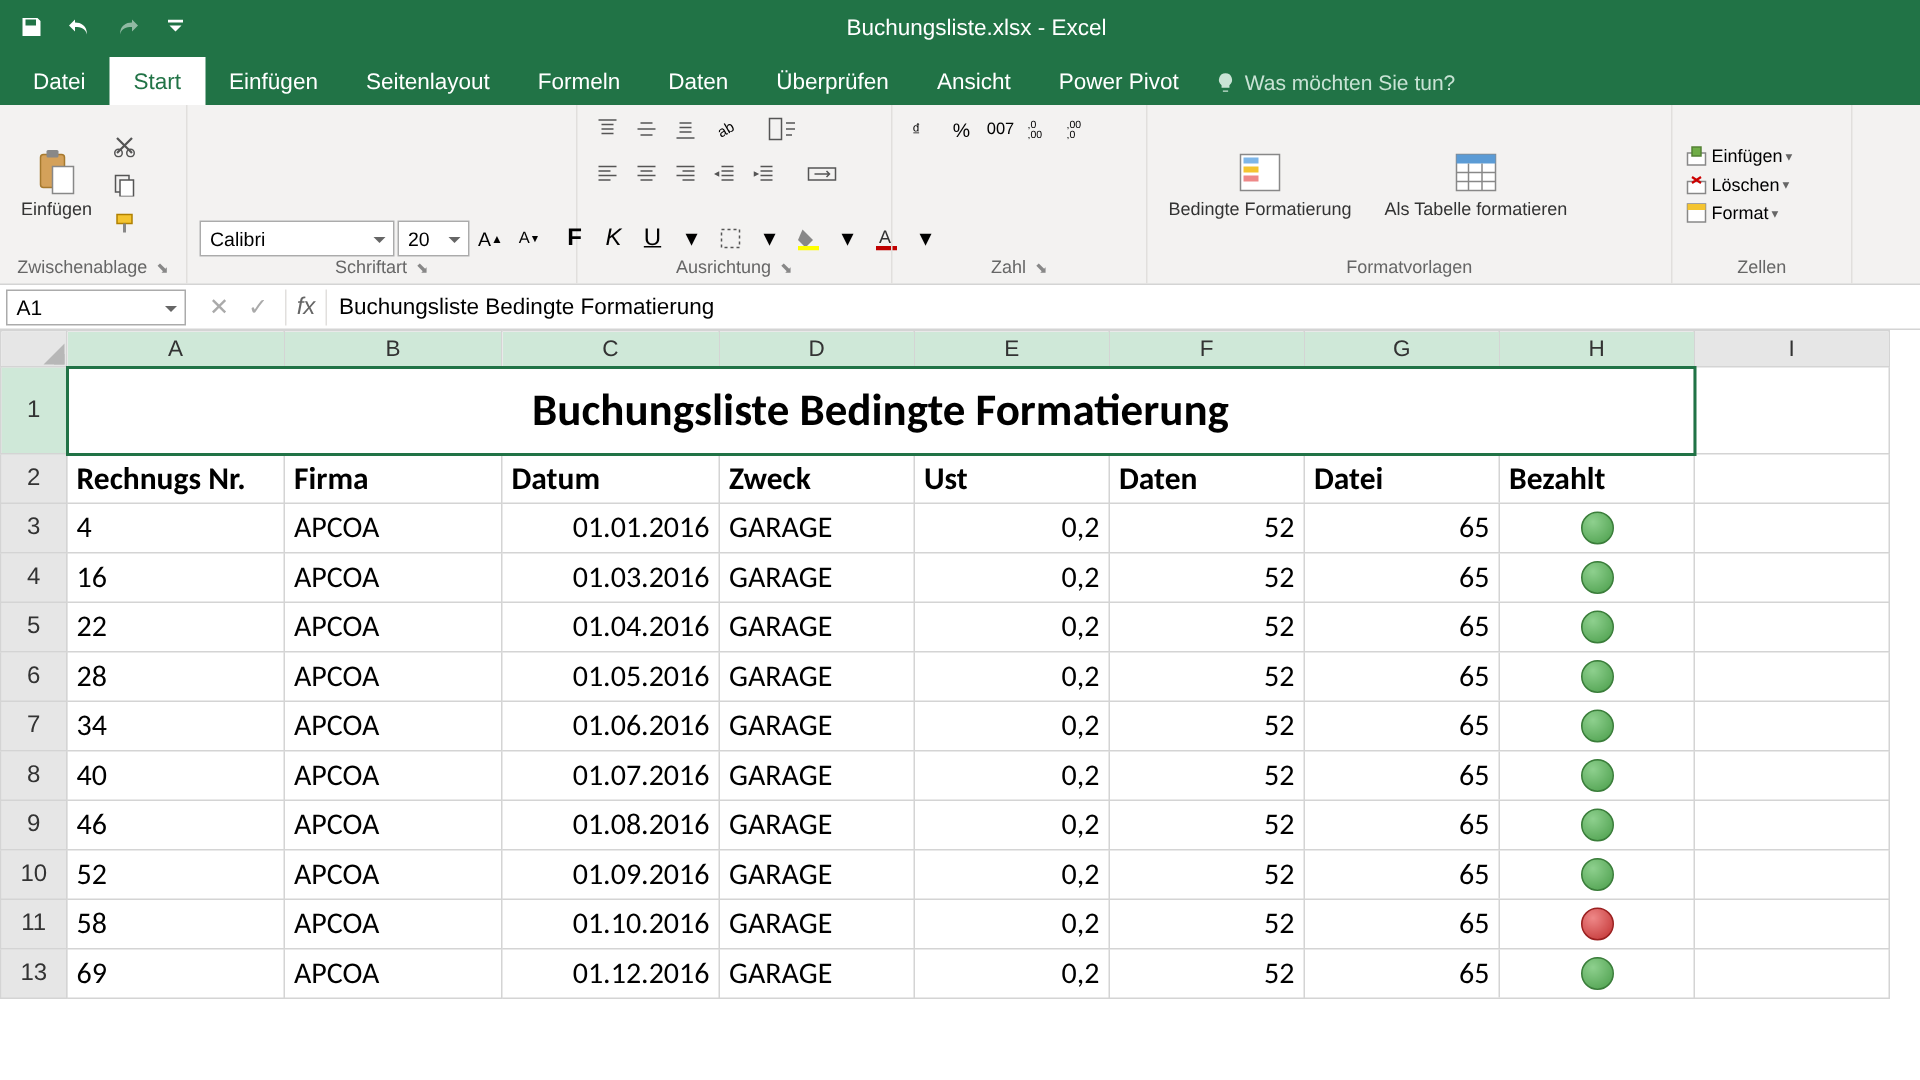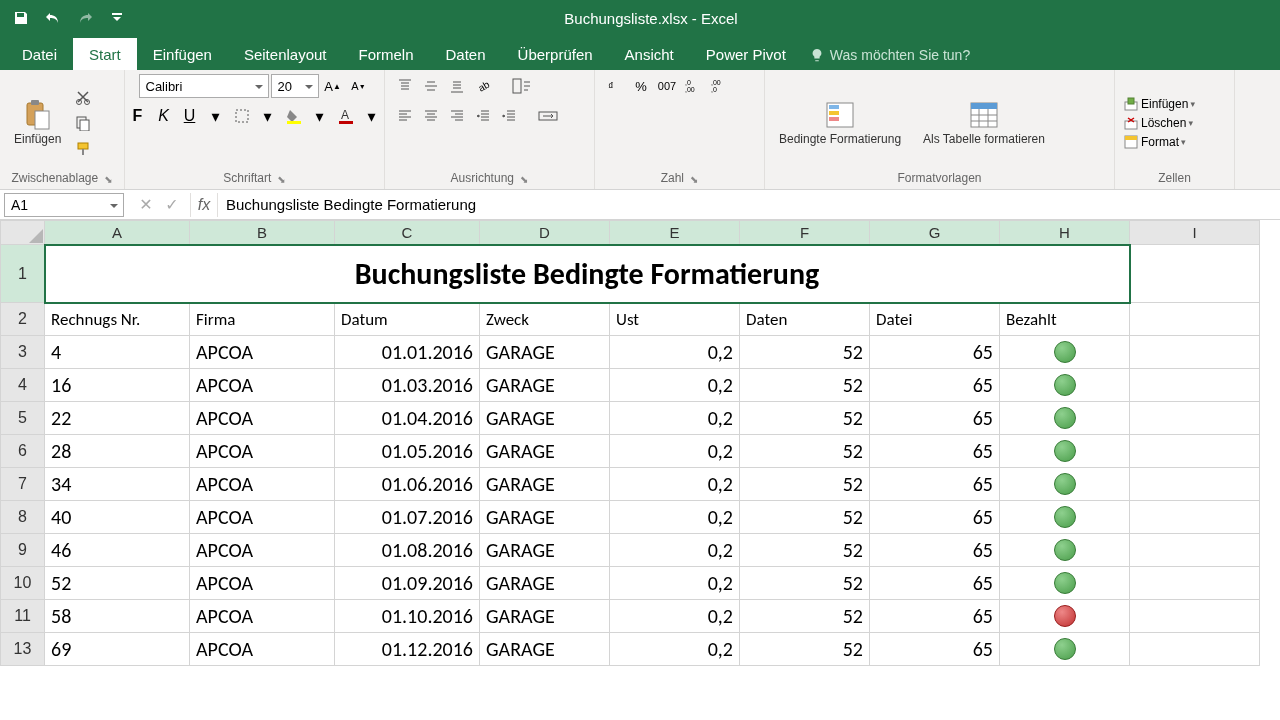--- a/index.html
+++ b/index.html
@@ -50,21 +50,21 @@
   .grid { border-collapse: collapse; table-layout: fixed; }
   .grid td, .grid th { border: 1px solid #d4d4d4; }
   .corner { width: 44px; height: 24px; background: #e6e6e6; border: 1px solid #9b9b9b; position: relative; }
   .corner::after { content: ''; position: absolute; bottom: 1px; right: 1px; border: 7px solid transparent; border-right-color: #b7b7b7; border-bottom-color: #b7b7b7; }
   .col-head { background: #e6e6e6; text-align: center; font-size: 15px; color: #333; height: 24px; font-weight: normal; position: relative; }
   .col-head.selected { background: #cfe8d8; }
   .row-head { background: #e6e6e6; text-align: center; font-size: 16px; color: #333; width: 44px; font-weight: normal; }
   .row-head.selected { background: #cfe8d8; }
   .cell { font-size: 20px; padding: 2px 6px; height: 33px; font-family: Calibri, sans-serif; }
   .title-row .cell { font-size: 30px; font-weight: bold; text-align: center; height: 58px; }
-  .header-row .cell { font-weight: normal; font-size: 17px; }
+  .header-row .cell { font-weight: bold; font-size: 21px; }
   .num { text-align: right; }
   .status-dot { width: 22px; height: 22px; border-radius: 50%; margin: 0 auto; background: radial-gradient(circle at 35% 30%, #8ed08e, #4a9d4a); border: 1px solid #3a7d3a; }
   .status-dot.red { background: radial-gradient(circle at 35% 30%, #e88, #c03030); border-color: #9a2020; }
   .selected-border { outline: 2px solid #217346; outline-offset: -1px; }
   .dashed-right { border-right: 1px dashed #999 !important; }
 
   svg { display: block; }
 </style>
 </head>
 <body>
@@ -150,21 +150,21 @@
           </div>
       </div>
     </div>
     <div class="ribbon-group-label">
         <span>Zwischenablage</span>
         <span class="dialog-launcher">⬊</span>
       </div>
   </div>
 
   <div class="ribbon-group" style="width:260px">
-    <div class="ribbon-group-content" style="flex-direction:column;align-items:center;gap:6px">
+    <div class="ribbon-group-content" style="align-items:flex-end;gap:6px">
       <div class="row-stack">
         <div class="font-select" style="width:130px">Calibri</div>
         <div class="font-select" style="width:48px">20</div>
         <div class="small-btn" style="font-size:13px">A<sup style="font-size:8px">▲</sup></div>
         <div class="small-btn" style="font-size:11px">A<sup style="font-size:7px">▼</sup></div>
       </div>
       <div class="row-stack">
         <div class="small-btn" style="font-weight:bold">F</div>
         <div class="small-btn" style="font-style:italic">K</div>
         <div class="small-btn" style="text-decoration:underline">U</div>

